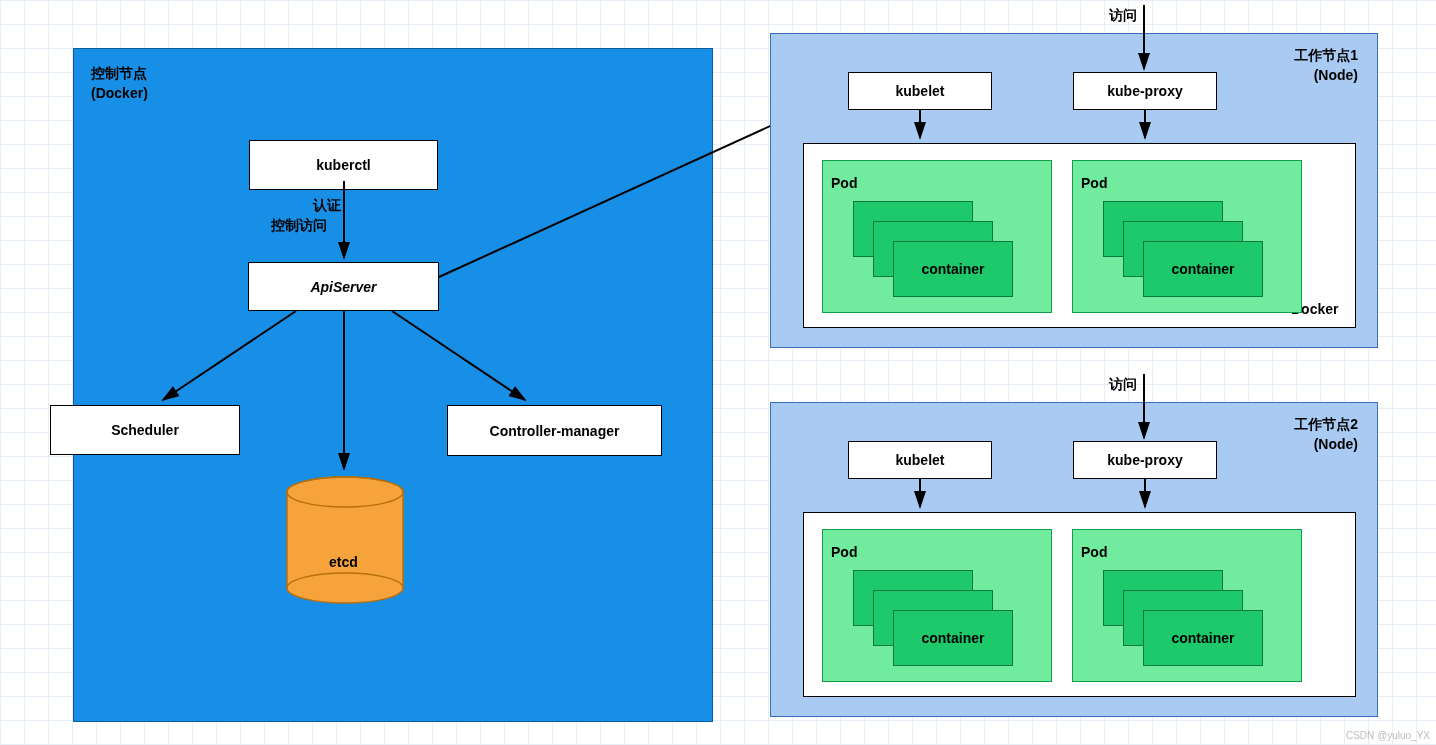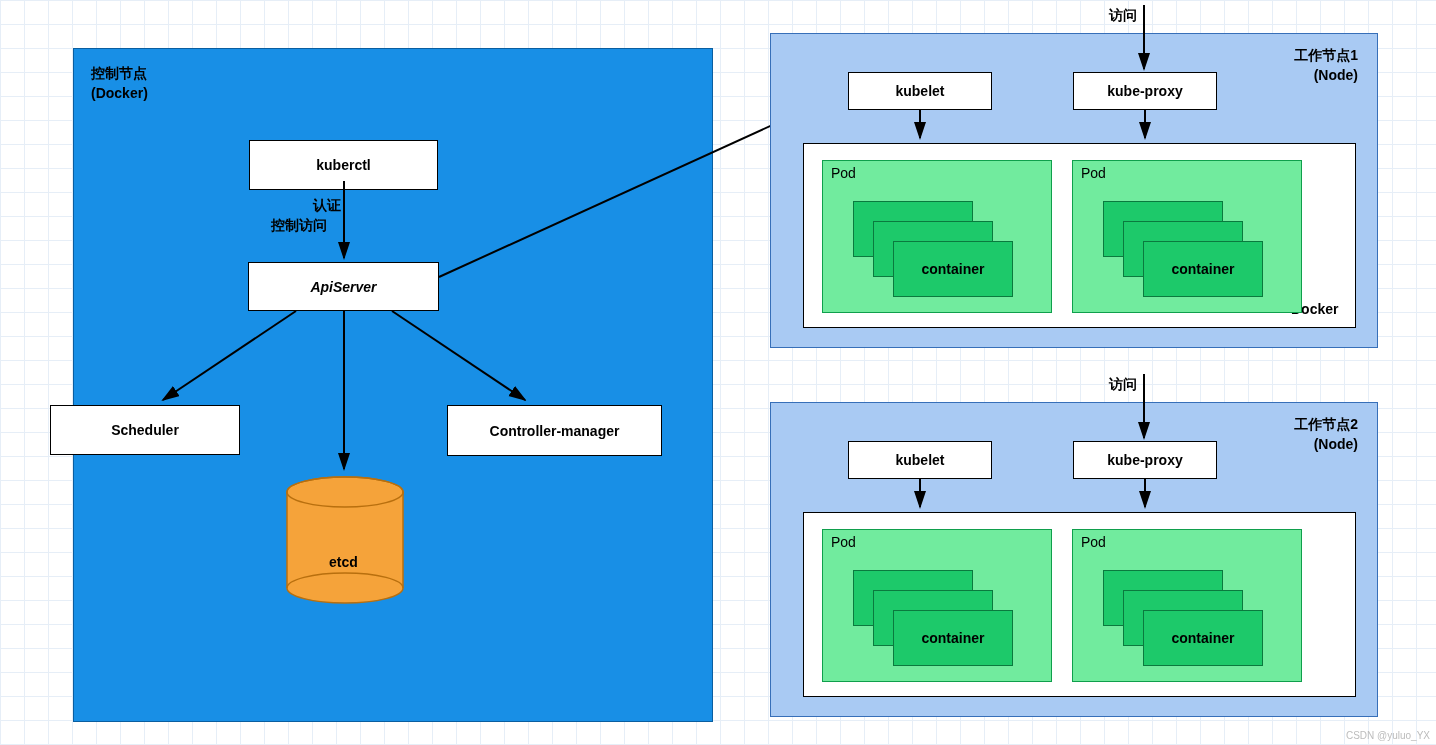--- a/index.html
+++ b/index.html
@@ -12,21 +12,21 @@
       linear-gradient(to bottom,#e6eef7 1px,transparent 1px);
     background-size:24px 24px;
     overflow:hidden;
   }
   .box{position:absolute;box-sizing:border-box;}
   .master-panel{background:#188fe6;border:1px solid #0a5ea0;}
   .node-panel{background:#a9caf3;border:1px solid #376fb8;}
   .white-box{background:#fff;border:1px solid #000;display:flex;align-items:center;justify-content:center;font-weight:bold;}
   .docker-box{background:#fff;border:1px solid #000;}
   .pod-box{position:absolute;background:#71eb9e;border:1px solid #0f9f4c;box-sizing:border-box;}
-  .pod-label{position:absolute;top:4px;left:8px;font-weight:normal;}
+  .pod-label{position:absolute;top:14px;left:8px;font-weight:bold;}
   .container-stack{position:absolute;}
   .c-layer{position:absolute;width:120px;height:56px;background:#1dc96a;border:1px solid #0a7a3e;box-sizing:border-box;display:flex;align-items:center;justify-content:center;font-weight:bold;}
   .label{position:absolute;font-weight:bold;}
   .label-right{position:absolute;text-align:right;font-weight:bold;}
   svg{position:absolute;overflow:visible;}
   .watermark{position:absolute;right:6px;bottom:4px;color:#bcbcbc;font-size:10px;}
 </style>
 </head>
 <body>
 

